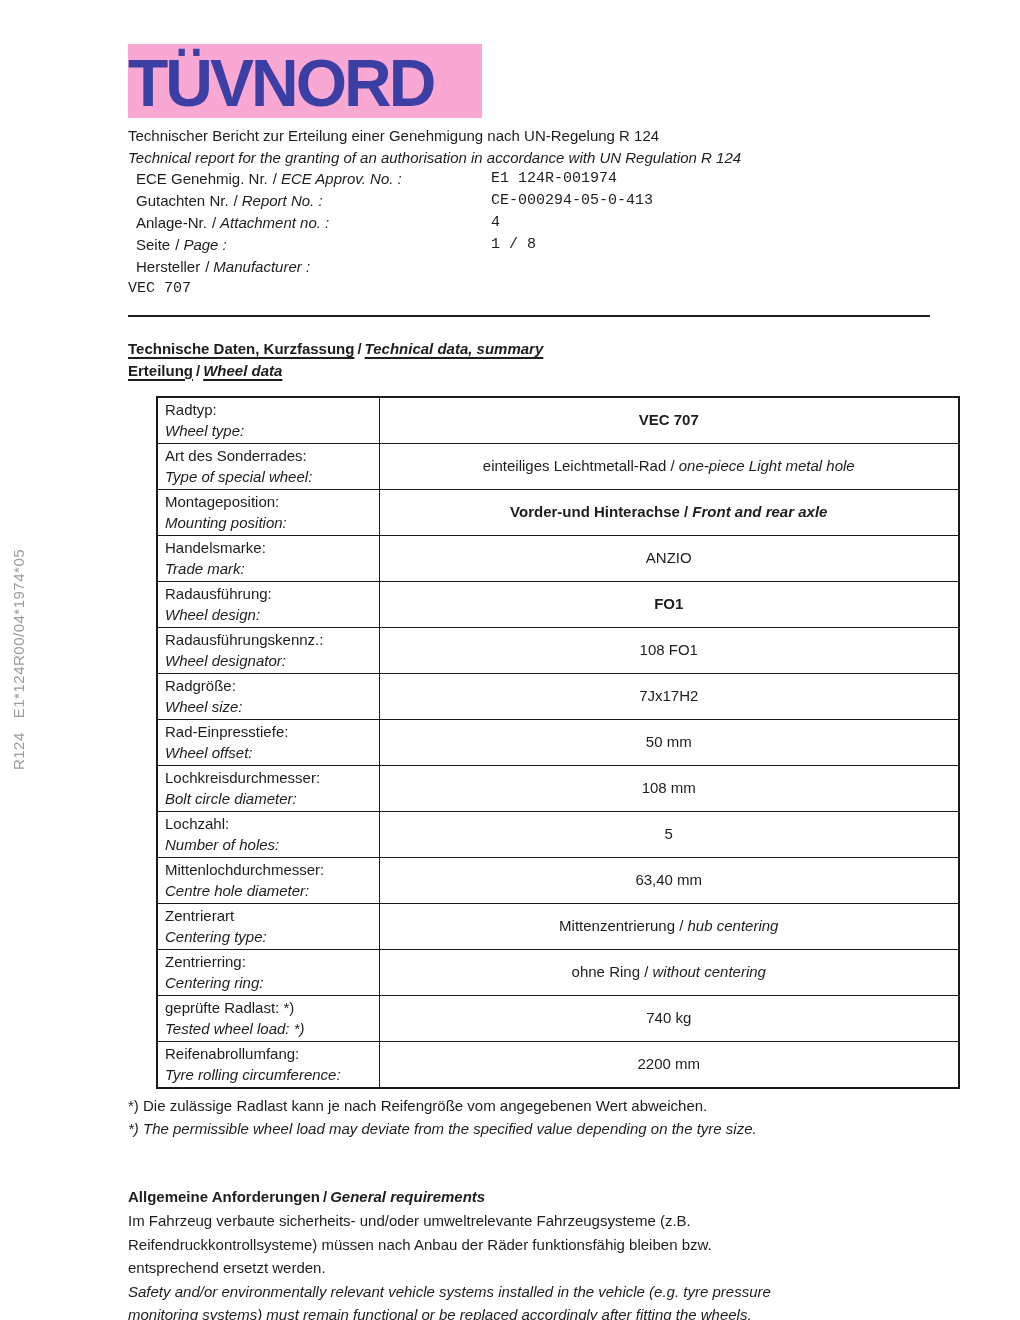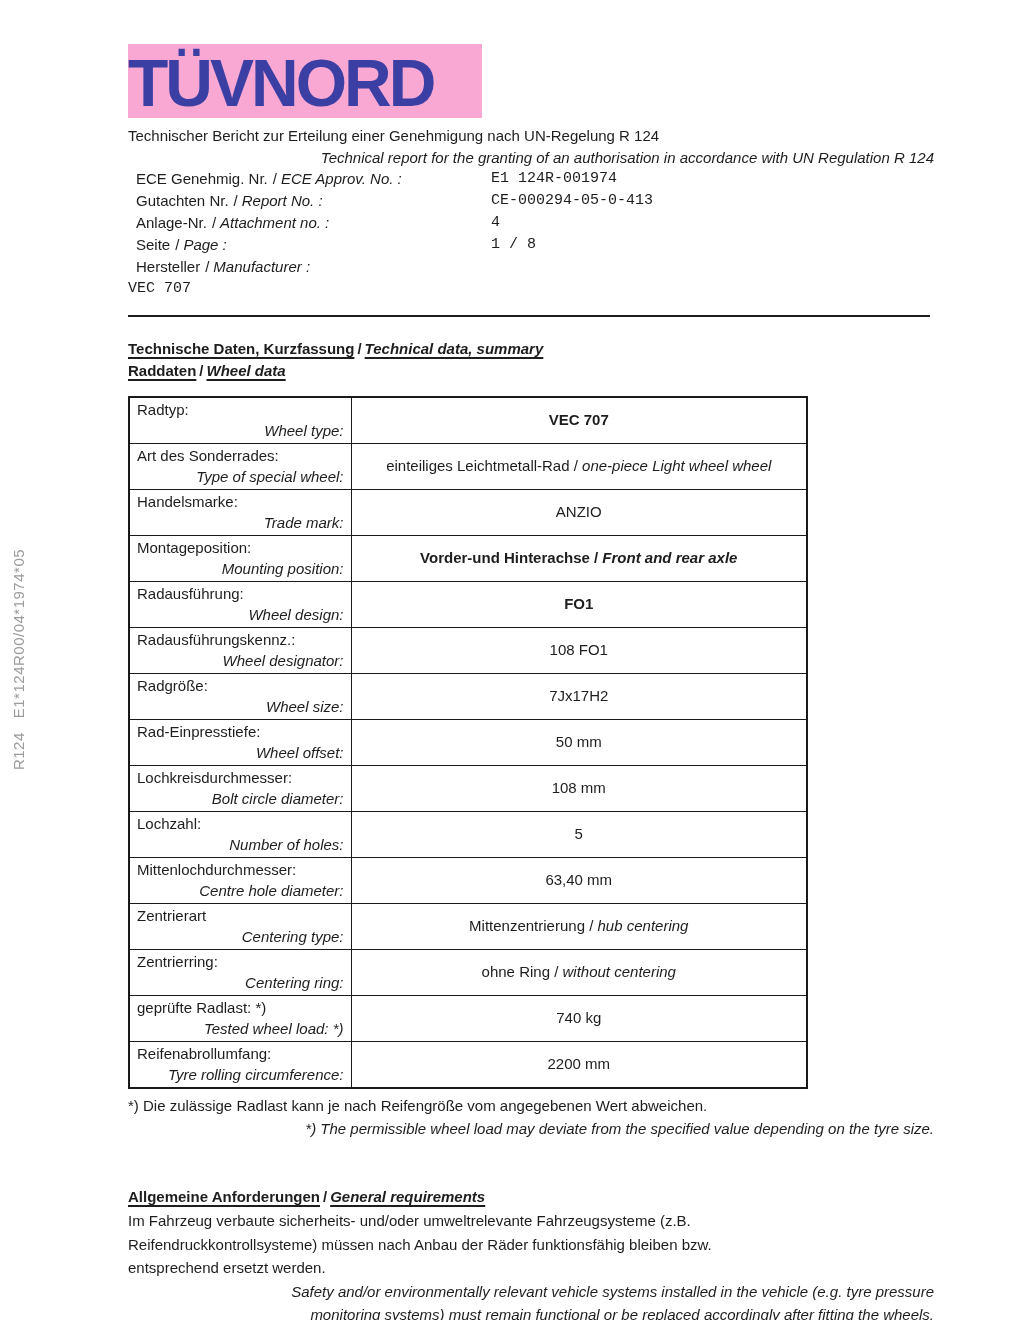--- a/index.html
+++ b/index.html
@@ -25,57 +25,57 @@
     width:354px; height:74px; background:#f9a8d4;
     display:flex; align-items:center; margin-bottom:7px;
   }
   .logo-text {
     font-size:66px; line-height:66px; font-weight:800;
     color:#3b3fa4; letter-spacing:-3px; white-space:nowrap;
     transform:scaleY(1.02); padding-top:4px;
   }
   .logo-text .nord { font-weight:700; }
 
-  .it { font-style:italic;text-align:right; }
+  .it { font-style:italic; }
   .b  { font-weight:bold; }
 
   .title-line { line-height:21.5px; }
 
   
   .field-row { display:flex; line-height:22px; }
   .field-label { width:355px; flex:0 0 355px;margin-left:8px; }
   .field-label .sep { margin:0 4px 0 5px; }
   .field-value { width:372px;font-family:Liberation Mono, monospace; }
 
   .rule { border:none; border-top:2px solid #1f1f1f; margin:15px 0 0 0; width:802px; }
 
   .section-heading { margin-top:21px; line-height:21.5px; font-weight:bold; }
   .section-heading .u {
     text-decoration:underline; text-decoration-thickness:1.5px; text-underline-offset:3px;
   }
   .section-heading .sep { margin:0 3px; }
 
   
   table.wheel {
-    margin-top:15px; width:680px; border-collapse:collapse;
-    border:2.5px solid #1a1a1a; table-layout:fixed;
+    margin-top:15px; width:804px; border-collapse:collapse;
+    border:2.5px solid #1a1a1a; table-layout:fixed;margin-left:28px;
   }
   table.wheel td {
     border:1.8px solid #1a1a1a; height:45px; vertical-align:middle;
     font-size:15px; line-height:20.5px; padding:2px 7px;
   }
   td.lbl { width:222px; }
   td.val { text-align:center; }
 
   .footnote { line-height:22.5px; margin-top:6px; }
 
   .general { margin-top:46px; }
   .general .heading { font-weight:bold; line-height:22px; margin-bottom:1px; }
   .general .heading .u {
-    text-decoration:underline; text-decoration-thickness:1.5px; text-underline-offset:3px;
+    text-decoration-thickness:1.5px; text-underline-offset:3px;
   }
   .general .heading .sep { margin:0 3px; }
   .para-line { line-height:23.5px; }
 </style>
 </head>
 <body>
 
 <div class="page">
 
   <div class="vertical-note">R124   E1*124R00/04*1974*05</div>
@@ -111,52 +111,52 @@
         </div>
         <div class="field-row">
           <span class="field-value">VEC 707</span>
         </div>
       </div>
 
     <hr class="rule">
 
     <div class="section-heading">
       <div><span class="u">Technische Daten, Kurzfassung</span><span class="sep">/</span><span class="u it">Technical data, summary</span></div>
-      <div><span class="u">Raddaten</span><span class="sep">/</span><span class="u it">Wheel data</span></div>
+      <div><span class="u">Erteilung</span><span class="sep">/</span><span class="u it">Wheel data</span></div>
     </div>
 
     <table class="wheel">
       <tbody id="wheel-table-body">
           <tr>
             <td class="lbl">
               <div>Radtyp:</div>
               <div class="it">Wheel type:</div>
             </td>
             <td class="val b"><span>VEC 707</span></td>
           </tr>
           <tr>
             <td class="lbl">
               <div>Art des Sonderrades:</div>
               <div class="it">Type of special wheel:</div>
             </td>
-            <td class="val"><span>einteiliges Leichtmetall-Rad</span><span> / </span><span class="it">one-piece Light wheel wheel</span></td>
+            <td class="val"><span>einteiliges Leichtmetall-Rad</span><span> / </span><span class="it">one-piece Light metal hole</span></td>
+          </tr>
+          <tr>
+            <td class="lbl">
+              <div>Montageposition:</div>
+              <div class="it">Mounting position:</div>
+            </td>
+            <td class="val b"><span>Vorder-und Hinterachse</span><span> / </span><span class="it">Front and rear axle</span></td>
           </tr>
           <tr>
             <td class="lbl">
               <div>Handelsmarke:</div>
               <div class="it">Trade mark:</div>
             </td>
             <td class="val"><span>ANZIO</span></td>
-          </tr>
-          <tr>
-            <td class="lbl">
-              <div>Montageposition:</div>
-              <div class="it">Mounting position:</div>
-            </td>
-            <td class="val b"><span>Vorder-und Hinterachse</span><span> / </span><span class="it">Front and rear axle</span></td>
           </tr>
           <tr>
             <td class="lbl">
               <div>Radausführung:</div>
               <div class="it">Wheel design:</div>
             </td>
             <td class="val b"><span>FO1</span></td>
           </tr>
           <tr>
             <td class="lbl">

